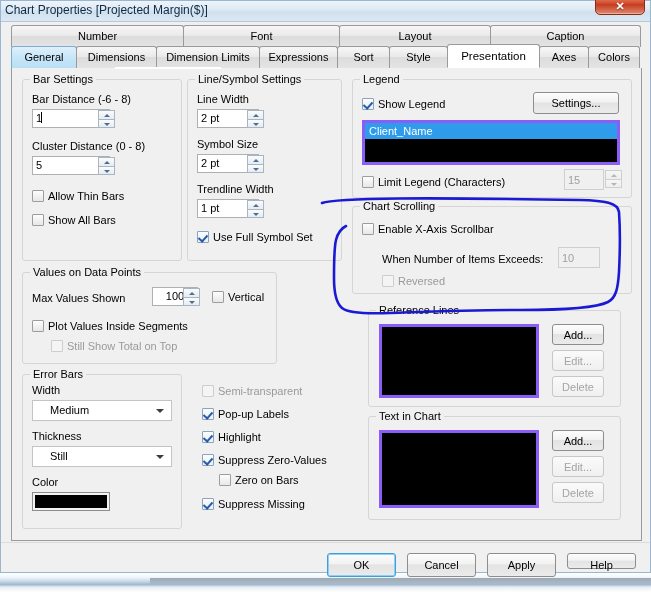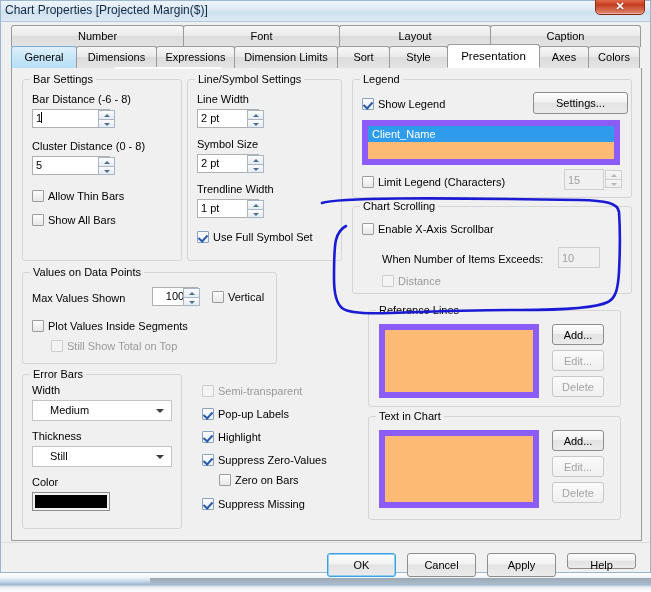--- a/index.html
+++ b/index.html
@@ -150,21 +150,21 @@
     font-size:11px;color:#000;line-height:19px;padding-left:17px;
   }
   .combo .arw{
     position:absolute;right:7px;top:8px;width:0;height:0;
     border-left:4px solid transparent;border-right:4px solid transparent;
     border-top:4px solid #3d3d3d;
   }
 
   
   .listbox{
-    position:absolute;background:#fdba74;border:6px solid #8b5cf6;box-sizing:border-box;
+    position:absolute;background:#000000;border:3px solid #8b5cf6;box-sizing:border-box;
   }
   .listitem{
     font-size:11px;padding:1px 4px;line-height:14px;color:#000;
   }
   .listitem.sel{background:#2f9ceb;color:#fff;}
 
   
   .btn{
     position:absolute;box-sizing:border-box;text-align:center;
     background:linear-gradient(to bottom,#fdfdfd 0%,#f2f2f2 45%,#e3e3e3 50%,#ebebeb 100%);
@@ -210,22 +210,22 @@
     <div class="tabstrip">
       <div class="tabrow r1">
         <div class="tab" style="width:173px">Number</div>
         <div class="tab" style="width:157px">Font</div>
         <div class="tab" style="width:152px">Layout</div>
         <div class="tab" style="width:151px">Caption</div>
       </div>
       <div class="tabrow r2">
         <div class="tab hover" style="width:66px">General</div>
         <div class="tab" style="width:81px">Dimensions</div>
+        <div class="tab" style="width:104px">Dimension Limits</div>
         <div class="tab" style="width:79px">Expressions</div>
-        <div class="tab" style="width:104px">Dimension Limits</div>
         <div class="tab" style="width:53px">Sort</div>
         <div class="tab" style="width:59px">Style</div>
         <div class="tab active" style="width:93px">Presentation</div>
         <div class="tab" style="width:50px">Axes</div>
         <div class="tab" style="width:52px">Colors</div>
       </div>
       <div class="tab-underline"></div>
     </div>
 
     <div class="pane">
@@ -334,21 +334,21 @@
         <div class="cb checked" style="left:190px;top:340px;"><span class="box"></span><span>Pop-up Labels</span></div>
         <div class="cb checked" style="left:190px;top:363px;"><span class="box"></span><span>Highlight</span></div>
         <div class="cb checked" style="left:190px;top:386px;"><span class="box"></span><span>Suppress Zero-Values</span></div>
         <div class="cb" style="left:207px;top:406px;"><span class="box"></span><span>Zero on Bars</span></div>
         <div class="cb checked" style="left:190px;top:430px;"><span class="box"></span><span>Suppress Missing</span></div>
       </div>
 
       <div class="group" style="left:340px;top:11px;width:280px;height:119px;padding-left:20px;">
         <div class="glabel">Legend</div>
         <div class="cb checked" style="left:9px;top:18px;"><span class="box"></span><span>Show Legend</span></div>
-        <div class="btn" style="left:180px;top:12px;width:95px;height:22px;line-height:21px;">Settings...</div>
+        <div class="btn" style="left:180px;top:12px;width:86px;height:22px;line-height:21px;">Settings...</div>
 
         <div class="listbox" style="left:9px;top:40px;width:258px;height:45px;">
           <div class="listitem sel">Client_Name</div>
         </div>
 
         <div class="cb" style="left:9px;top:96px;"><span class="box"></span><span>Limit Legend (Characters)</span></div>
         <div class="tinput disabled" style="left:211px;top:89px;width:40px;height:21px;line-height:18px;">15</div>
         <div class="spin disabled" style="left:252px;top:90px;height:20px;">
           <div class="up">
               <span class="ar"></span>
@@ -357,21 +357,21 @@
               <span class="ar"></span>
             </div>
         </div>
       </div>
 
       <div class="group" style="left:340px;top:138px;width:280px;height:88px;">
         <div class="glabel">Chart Scrolling</div>
         <div class="cb" style="left:9px;top:16px;"><span class="box"></span><span>Enable X-Axis Scrollbar</span></div>
         <div class="lbl dim" style="left:29px;top:46px;color:#000;">When Number of Items Exceeds:</div>
         <div class="tinput disabled" style="left:205px;top:40px;width:42px;height:21px;line-height:18px;">10</div>
-        <div class="cb disabled" style="left:29px;top:68px;"><span class="box"></span><span>Distance</span></div>
+        <div class="cb disabled" style="left:29px;top:68px;"><span class="box"></span><span>Reversed</span></div>
       </div>
 
       <div class="group" style="left:356px;top:242px;width:253px;height:97px;">
         <div class="glabel">Reference Lines</div>
         <div class="listbox" style="left:10px;top:13px;width:160px;height:74px;"></div>
         <div class="btn" style="left:183px;top:13px;width:52px;height:21px;line-height:20px;">Add...</div>
         <div class="btn disabled" style="left:183px;top:39px;width:52px;height:21px;line-height:20px;">Edit...</div>
         <div class="btn disabled" style="left:183px;top:65px;width:52px;height:21px;line-height:20px;">Delete</div>
       </div>
 

